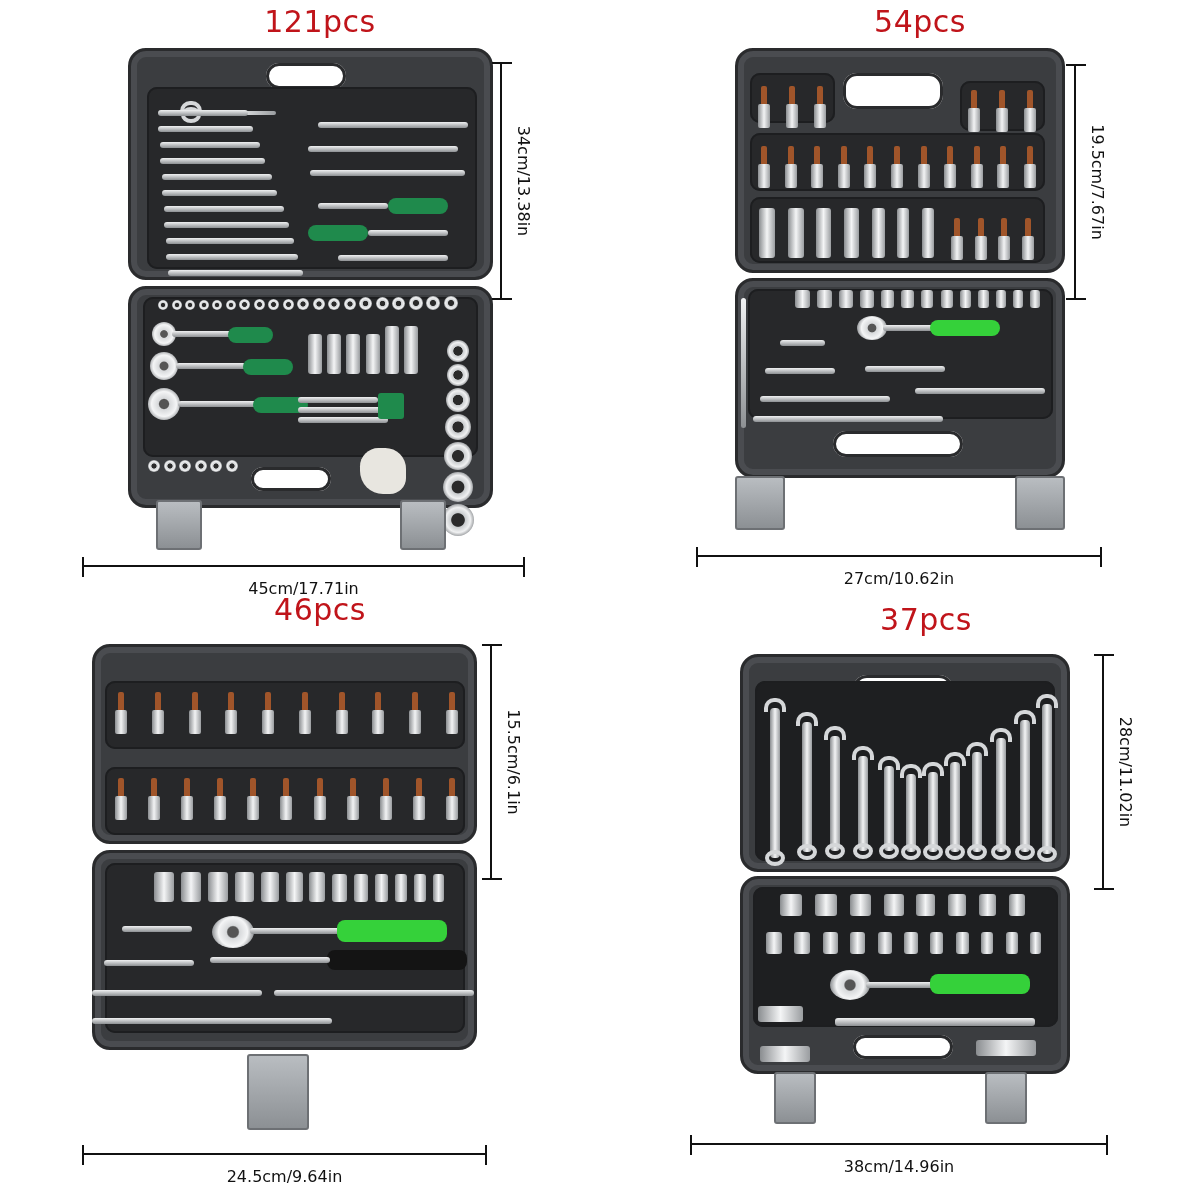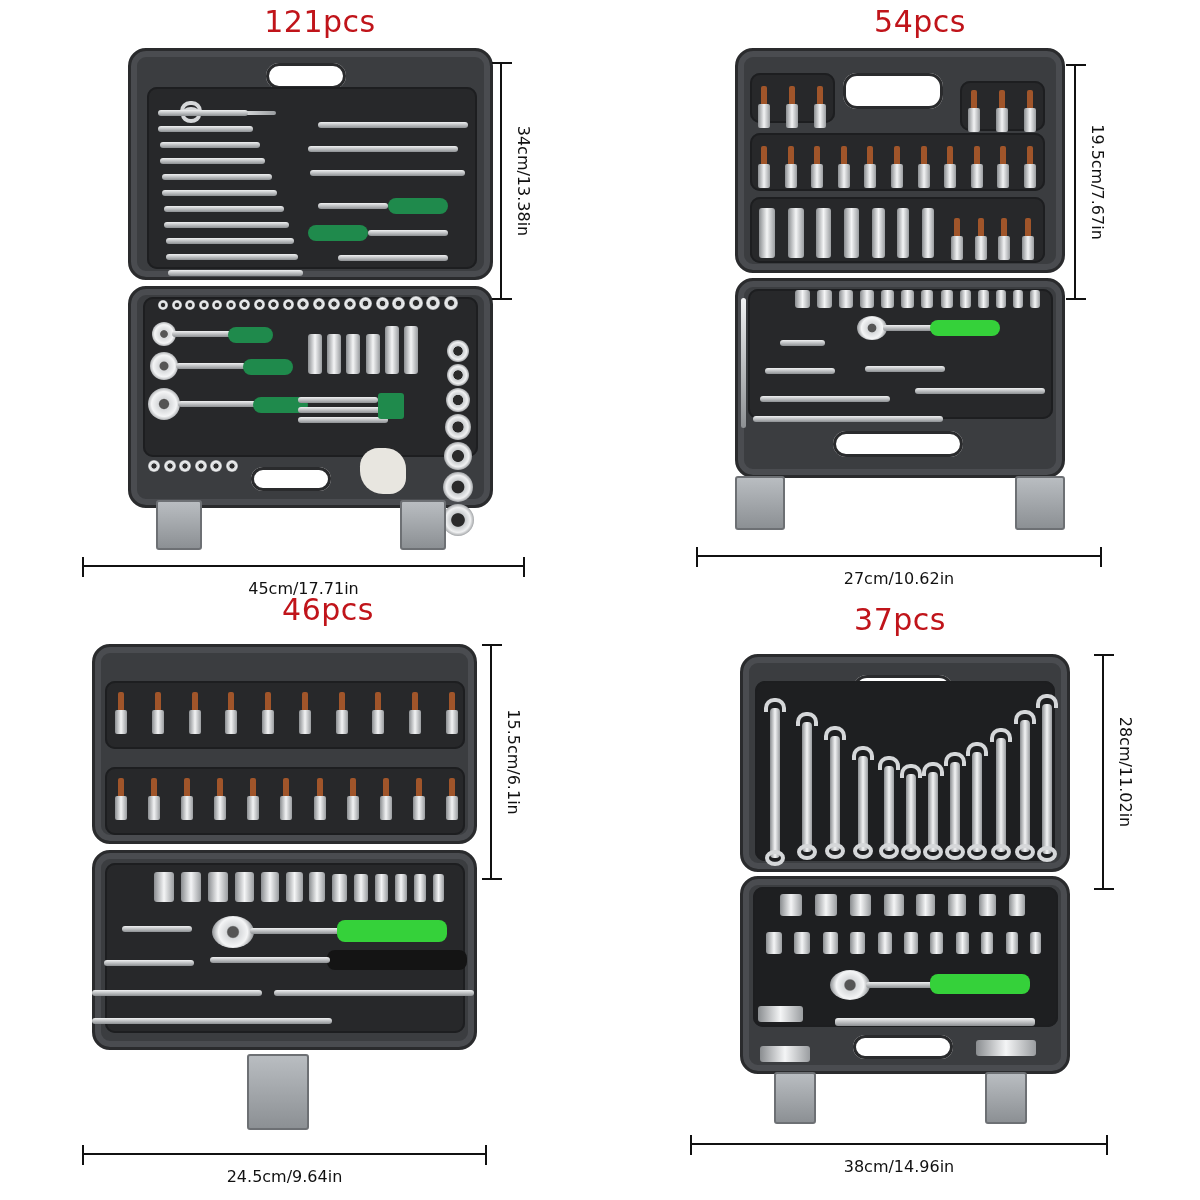--- a/index.html
+++ b/index.html
@@ -275,21 +275,21 @@
     <div class="capB"></div>
   <div class="label">19.5cm/7.67in</div>
 </div>
 <div class="hdim" style="left:696px; top:547px; width:406px;">
   <div class="line"></div>
     <div class="capL"></div>
     <div class="capR"></div>
   <div class="label">27cm/10.62in</div>
 </div>
 
-<div class="title" style="left:238px; top:592px; width:180px;">46pcs</div>
+<div class="title" style="left:230px; top:592px; width:180px;">46pcs</div>
 
 <div class="case" style="left:92px; top:644px; width:385px; height:500px;">
   <div class="lid" style="top:0; height:200px;">
     <div class="tray" style="left:10px; top:34px; width:360px; height:68px;"></div>
     <div class="tray" style="left:10px; top:120px; width:360px; height:68px;"></div>
   </div>
   <div class="row" style="left:22px; top:48px; width:345px;">
       <div class="bit"></div>
       <div class="bit"></div>
       <div class="bit"></div>
@@ -352,21 +352,21 @@
     <div class="capB"></div>
   <div class="label">15.5cm/6.1in</div>
 </div>
 <div class="hdim" style="left:82px; top:1145px; width:405px;">
   <div class="line"></div>
     <div class="capL"></div>
     <div class="capR"></div>
   <div class="label">24.5cm/9.64in</div>
 </div>
 
-<div class="title" style="left:810px; top:602px; width:180px;">37pcs</div>
+<div class="title" style="left:836px; top:602px; width:180px;">37pcs</div>
 
 <div class="case" style="left:740px; top:654px; width:330px; height:470px;">
   <div class="lid" style="top:0; height:218px;">
     <div class="handle" style="left:110px; top:18px; width:100px; height:30px;"></div>
     <div class="tray" style="left:12px; top:24px; width:300px; height:180px; background:#1e1f21;"></div>
   </div>
   <div style="position:absolute; left:20px; top:40px; width:290px; height:170px;">
     <div class="wrench" style="left:10px; top:14px; height:150px;"></div>
     <div class="wrench" style="left:42px; top:28px; height:130px;"></div>
     <div class="wrench" style="left:70px; top:42px; height:115px;"></div>

